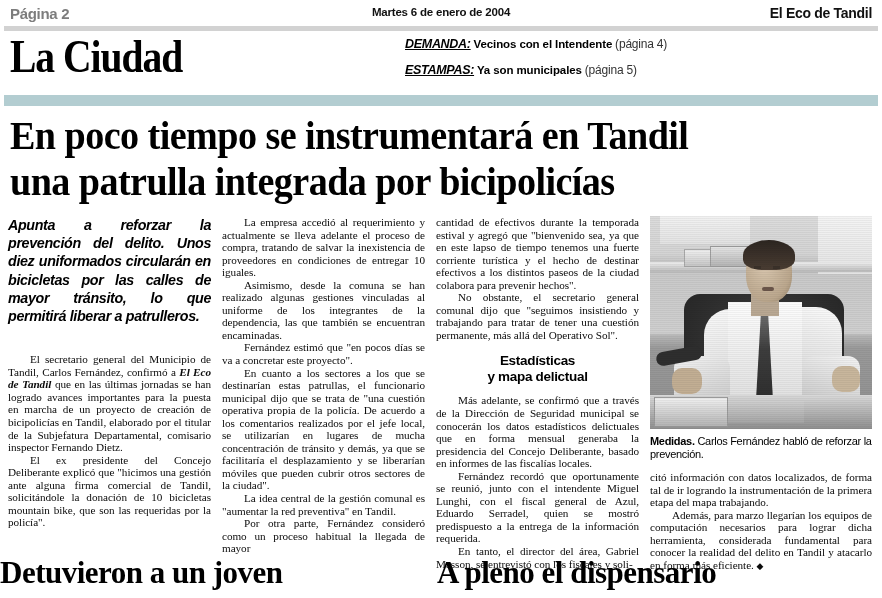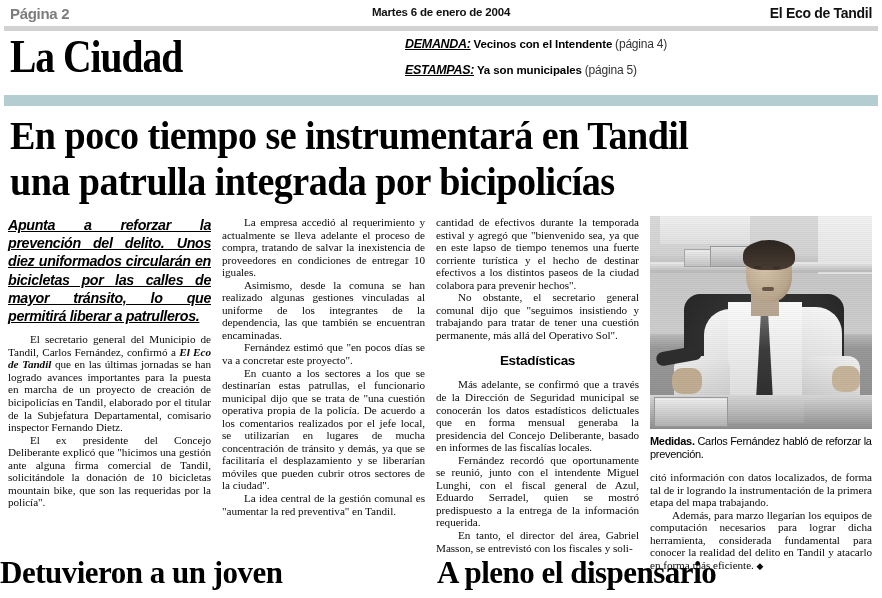--- a/index.html
+++ b/index.html
@@ -135,22 +135,21 @@
 
   .lead {
     font-family: "Liberation Sans", sans-serif;
     font-style: italic;
     font-weight: bold;
     font-size: 14.3px;
     line-height: 18.2px;
     letter-spacing: -0.35px;
     text-align: justify;
     color: #000;
-    margin: 0 0 8px 0;
-    text-decoration: underline;
+    margin: 0 0 28px 0;
   }
 
   p.body {
     margin: 0;
     font-family: "Liberation Serif", serif;
     font-size: 11.2px;
     line-height: 12.55px;
     text-align: justify;
     text-indent: 22px;
     color: #0a0a0a;
@@ -371,27 +370,29 @@
     </p>
     <p class="body">El ex presidente del Concejo Deliberante explicó que "hicimos una gestión ante alguna firma comercial de Tandil, solicitándole la donación de 10 bicicletas mountain bike, que son las requeridas por la policía".</p>
   </div>
 
   <div class="col col2">
     <p class="body">La empresa accedió al requerimiento y actualmente se lleva adelante el proceso de compra, tratando de salvar la inexistencia de proveedores en condiciones de entregar 10 iguales.</p>
     <p class="body">Asimismo, desde la comuna se han realizado algunas gestiones vinculadas al uniforme de los integrantes de la dependencia, las que también se encuentran encaminadas.</p>
     <p class="body">Fernández estimó que "en pocos días se va a concretar este proyecto".</p>
     <p class="body">En cuanto a los sectores a los que se destinarían estas patrullas, el funcionario municipal dijo que se trata de "una cuestión operativa propia de la policía. De acuerdo a los comentarios realizados por el jefe local, se utilizarían en lugares de mucha concentración de tránsito y demás, ya que se facilitaría el desplazamiento y se liberarían móviles que pueden cubrir otros sectores de la ciudad".</p>
     <p class="body">La idea central de la gestión comunal es "aumentar la red preventiva" en Tandil.</p>
+    <p class="body">Por otra parte, Fernández consideró como un proceso habitual la llegada de mayor</p>
   </div>
 
   <div class="col col3">
     <p class="body noindent">cantidad de efectivos durante la temporada estival y agregó que "bienvenido sea, ya que en este lapso de tiempo tenemos una fuerte corriente turística y el hecho de destinar efectivos a los distintos paseos de la ciudad colabora para prevenir hechos".</p>
     <p class="body">No obstante, el secretario general comunal dijo que "seguimos insistiendo y trabajando para tratar de tener una cuestión permanente, más allá del Operativo Sol".</p>
     <div class="subhead">
       <div>Estadísticas</div>
+      <div>y mapa delictual</div>
     </div>
     <p class="body">Más adelante, se confirmó que a través de la Dirección de Seguridad municipal se conocerán los datos estadísticos delictuales que en forma mensual generaba la presidencia del Concejo Deliberante, basado en informes de las fiscalías locales.</p>
     <p class="body">Fernández recordó que oportunamente se reunió, junto con el intendente Miguel Lunghi, con el fiscal general de Azul, Eduardo Serradel, quien se mostró predispuesto a la entrega de la información requerida.</p>
     <p class="body">En tanto, el director del área, Gabriel Masson, se entrevistó con los fiscales y soli-</p>
   </div>
 
   <div class="col col4">
     <div class="photo-wrap">
       <div class="photo">
         <div class="ph-wallbg"></div>

